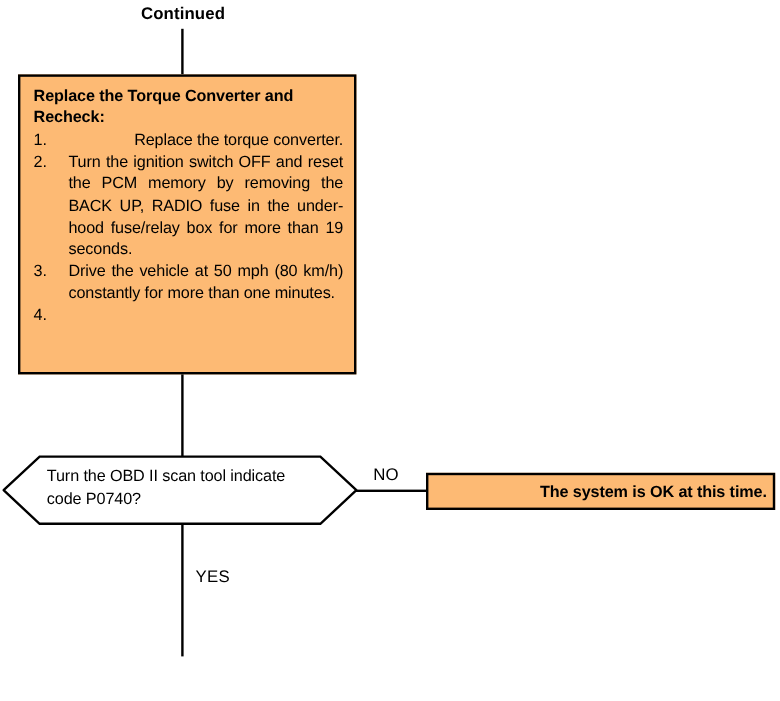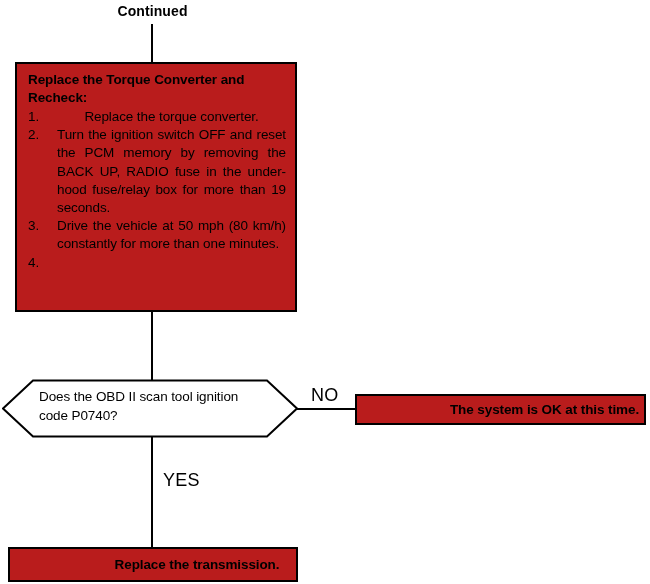--- a/index.html
+++ b/index.html
@@ -47,21 +47,21 @@
     font-weight: bold;
     letter-spacing: 0.1px;
     line-height: 18px;
   }
 
   
   .box {
     position: absolute;
     box-sizing: border-box;
     border: 2px solid #000000;
-    background: #b91c1c;
+    background: #fdba74;
   }
 
   
   #action-box {
     left: 15px;
     top: 62px;
     width: 282px;
     height: 250px;
     padding: 7px 9px 0 11px;
   }
@@ -91,21 +91,21 @@
     top: 0;
     width: 22px;
     text-align: left;
   }
   ol.steps > li .txt {
     display: block;
     text-align: justify;
     text-justify: inter-word;
   }
   ol.steps > li .txt.nojust {
-    text-align: center;
+    text-align: right;
   }
 
   
   #decision {
     position: absolute;
     left: 2px;
     top: 379px;
     width: 296px;
     height: 59px;
   }
@@ -121,21 +121,21 @@
     top: 9px;
     width: 224px;
     font-size: 13.5px;
     line-height: 18.5px;
     letter-spacing: -0.1px;
   }
 
   
   .branch-label {
     position: absolute;
-    font-size: 18px;
+    font-size: 14px;
     line-height: 16px;
     letter-spacing: 0.2px;
   }
   #label-no  { left: 311px; top: 387px; }
   #label-yes { left: 163px; top: 448px; margin-top: 24px; }
 
   
   #ok-box {
     left: 355px;
     top: 394px;
@@ -193,30 +193,27 @@
       </li>
     </ol>
   </div>
 
   <div class="vline" style="left:151px; top:312px; height:68px;"></div>
 
   <div id="decision">
     <svg width="296" height="59" viewBox="0 0 296 59">
       <polygon points="1,29.5 31,1.5 265,1.5 295,29.5 265,57.5 31,57.5" fill="#ffffff" stroke="#000000" stroke-width="2" stroke-linejoin="miter"></polygon>
     </svg>
-    <div class="hex-text">Does the OBD II scan tool ignition code P0740?</div>
+    <div class="hex-text">Turn the OBD II scan tool indicate code P0740?</div>
   </div>
 
   <div class="hline" style="left:296px; top:408px; width:59px;"></div>
   <div class="branch-label" id="label-no">NO</div>
 
   <div class="box" id="ok-box">
     <div class="box-center-text">The system is OK at this time.</div>
   </div>
 
   <div class="vline" style="left:151px; top:437px; height:110px;"></div>
   <div class="branch-label" id="label-yes">YES</div>
 
-  <div class="box" id="replace-box">
-    <div class="box-center-text">Replace the transmission.</div>
-  </div>
 
 </div>
 
 </body></html>

